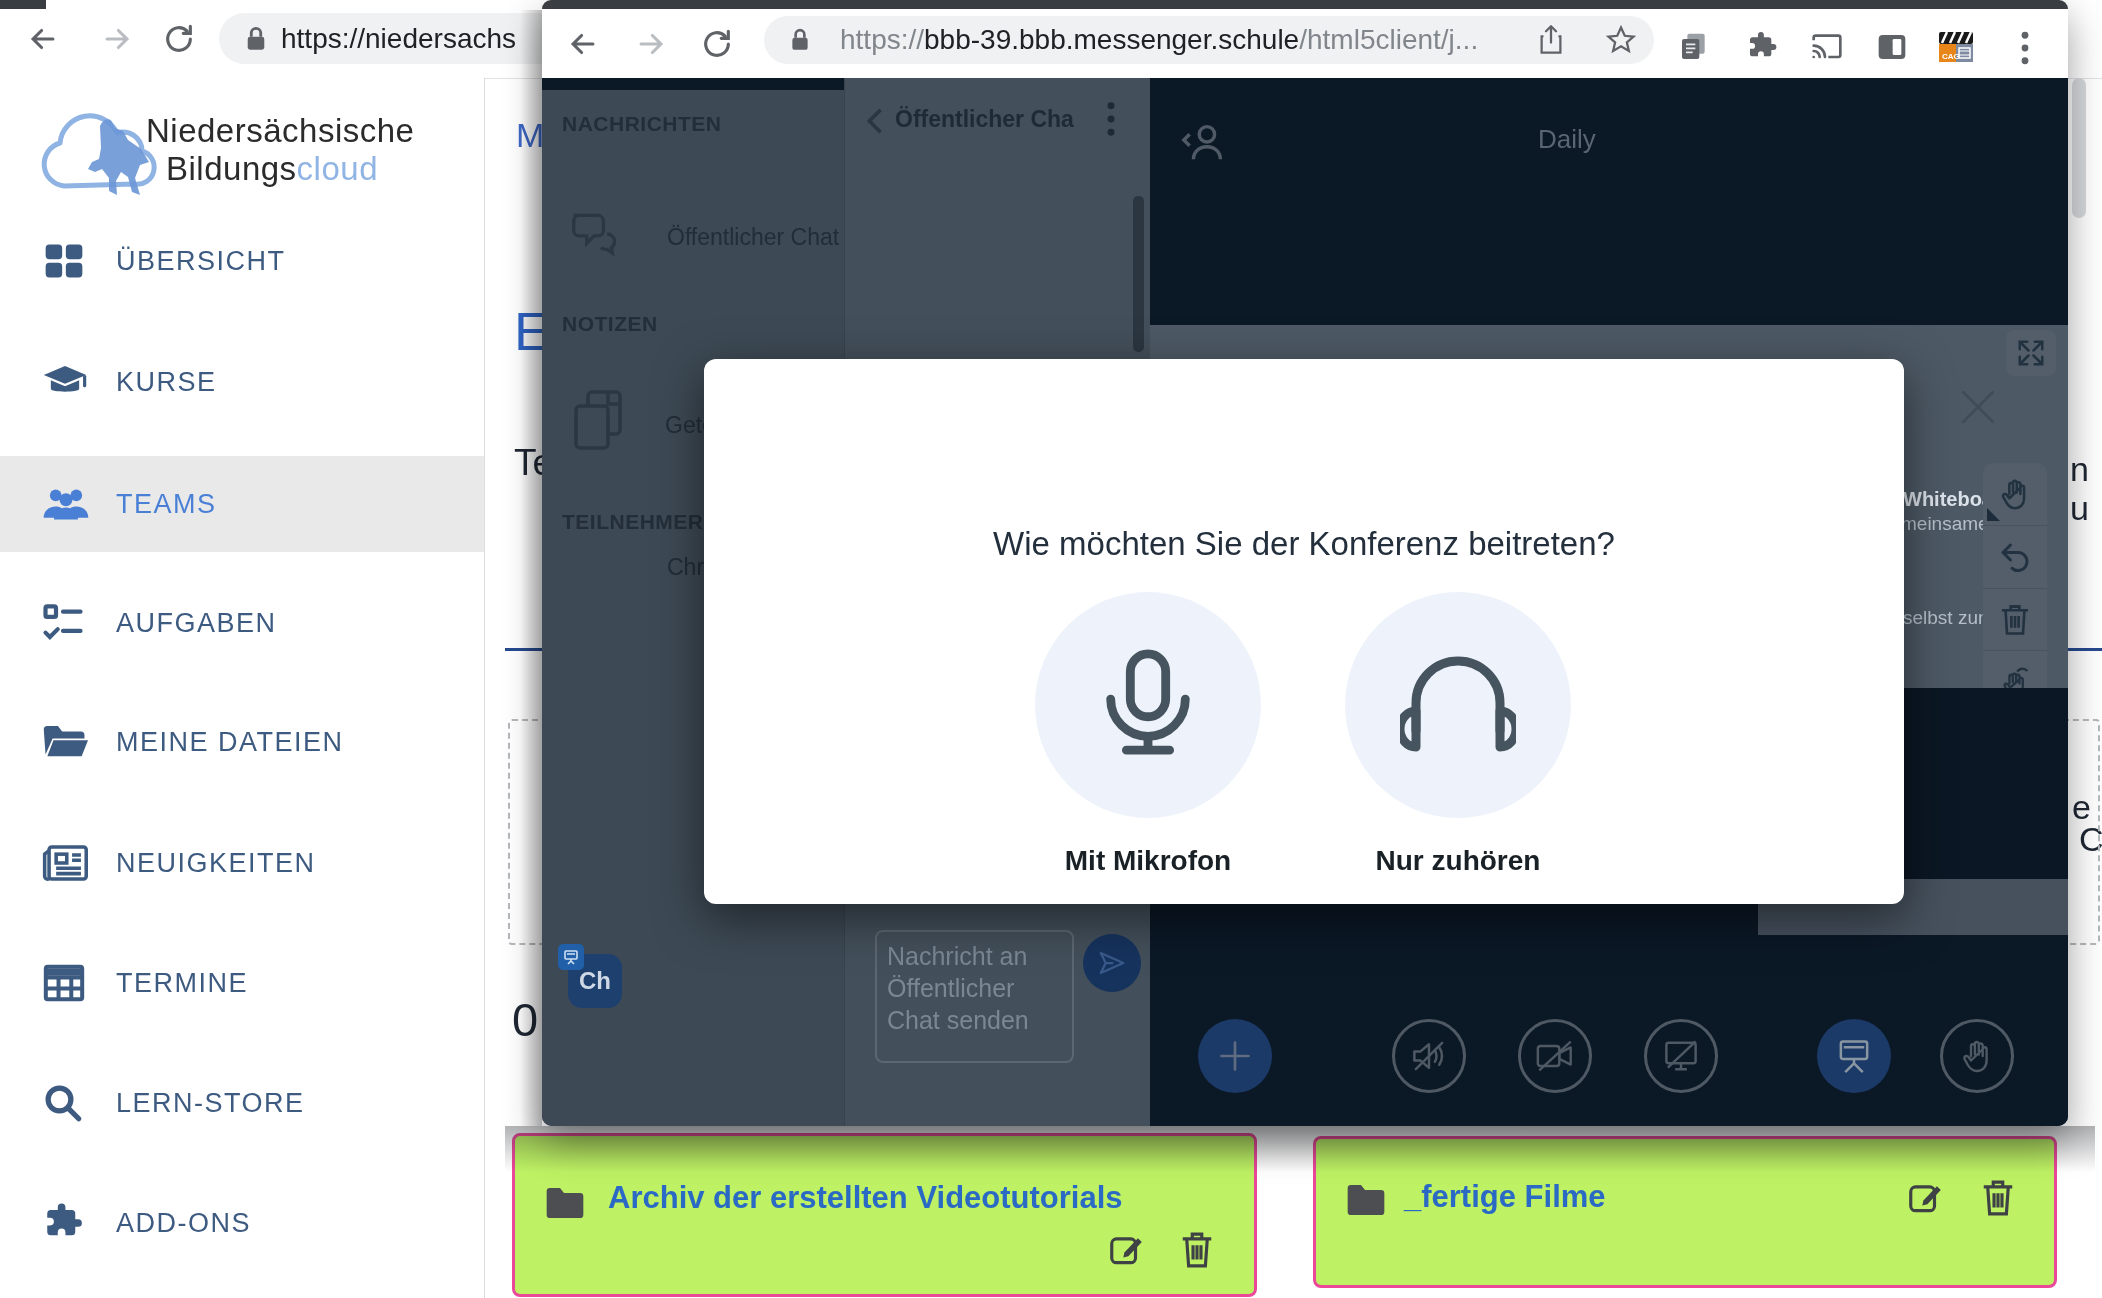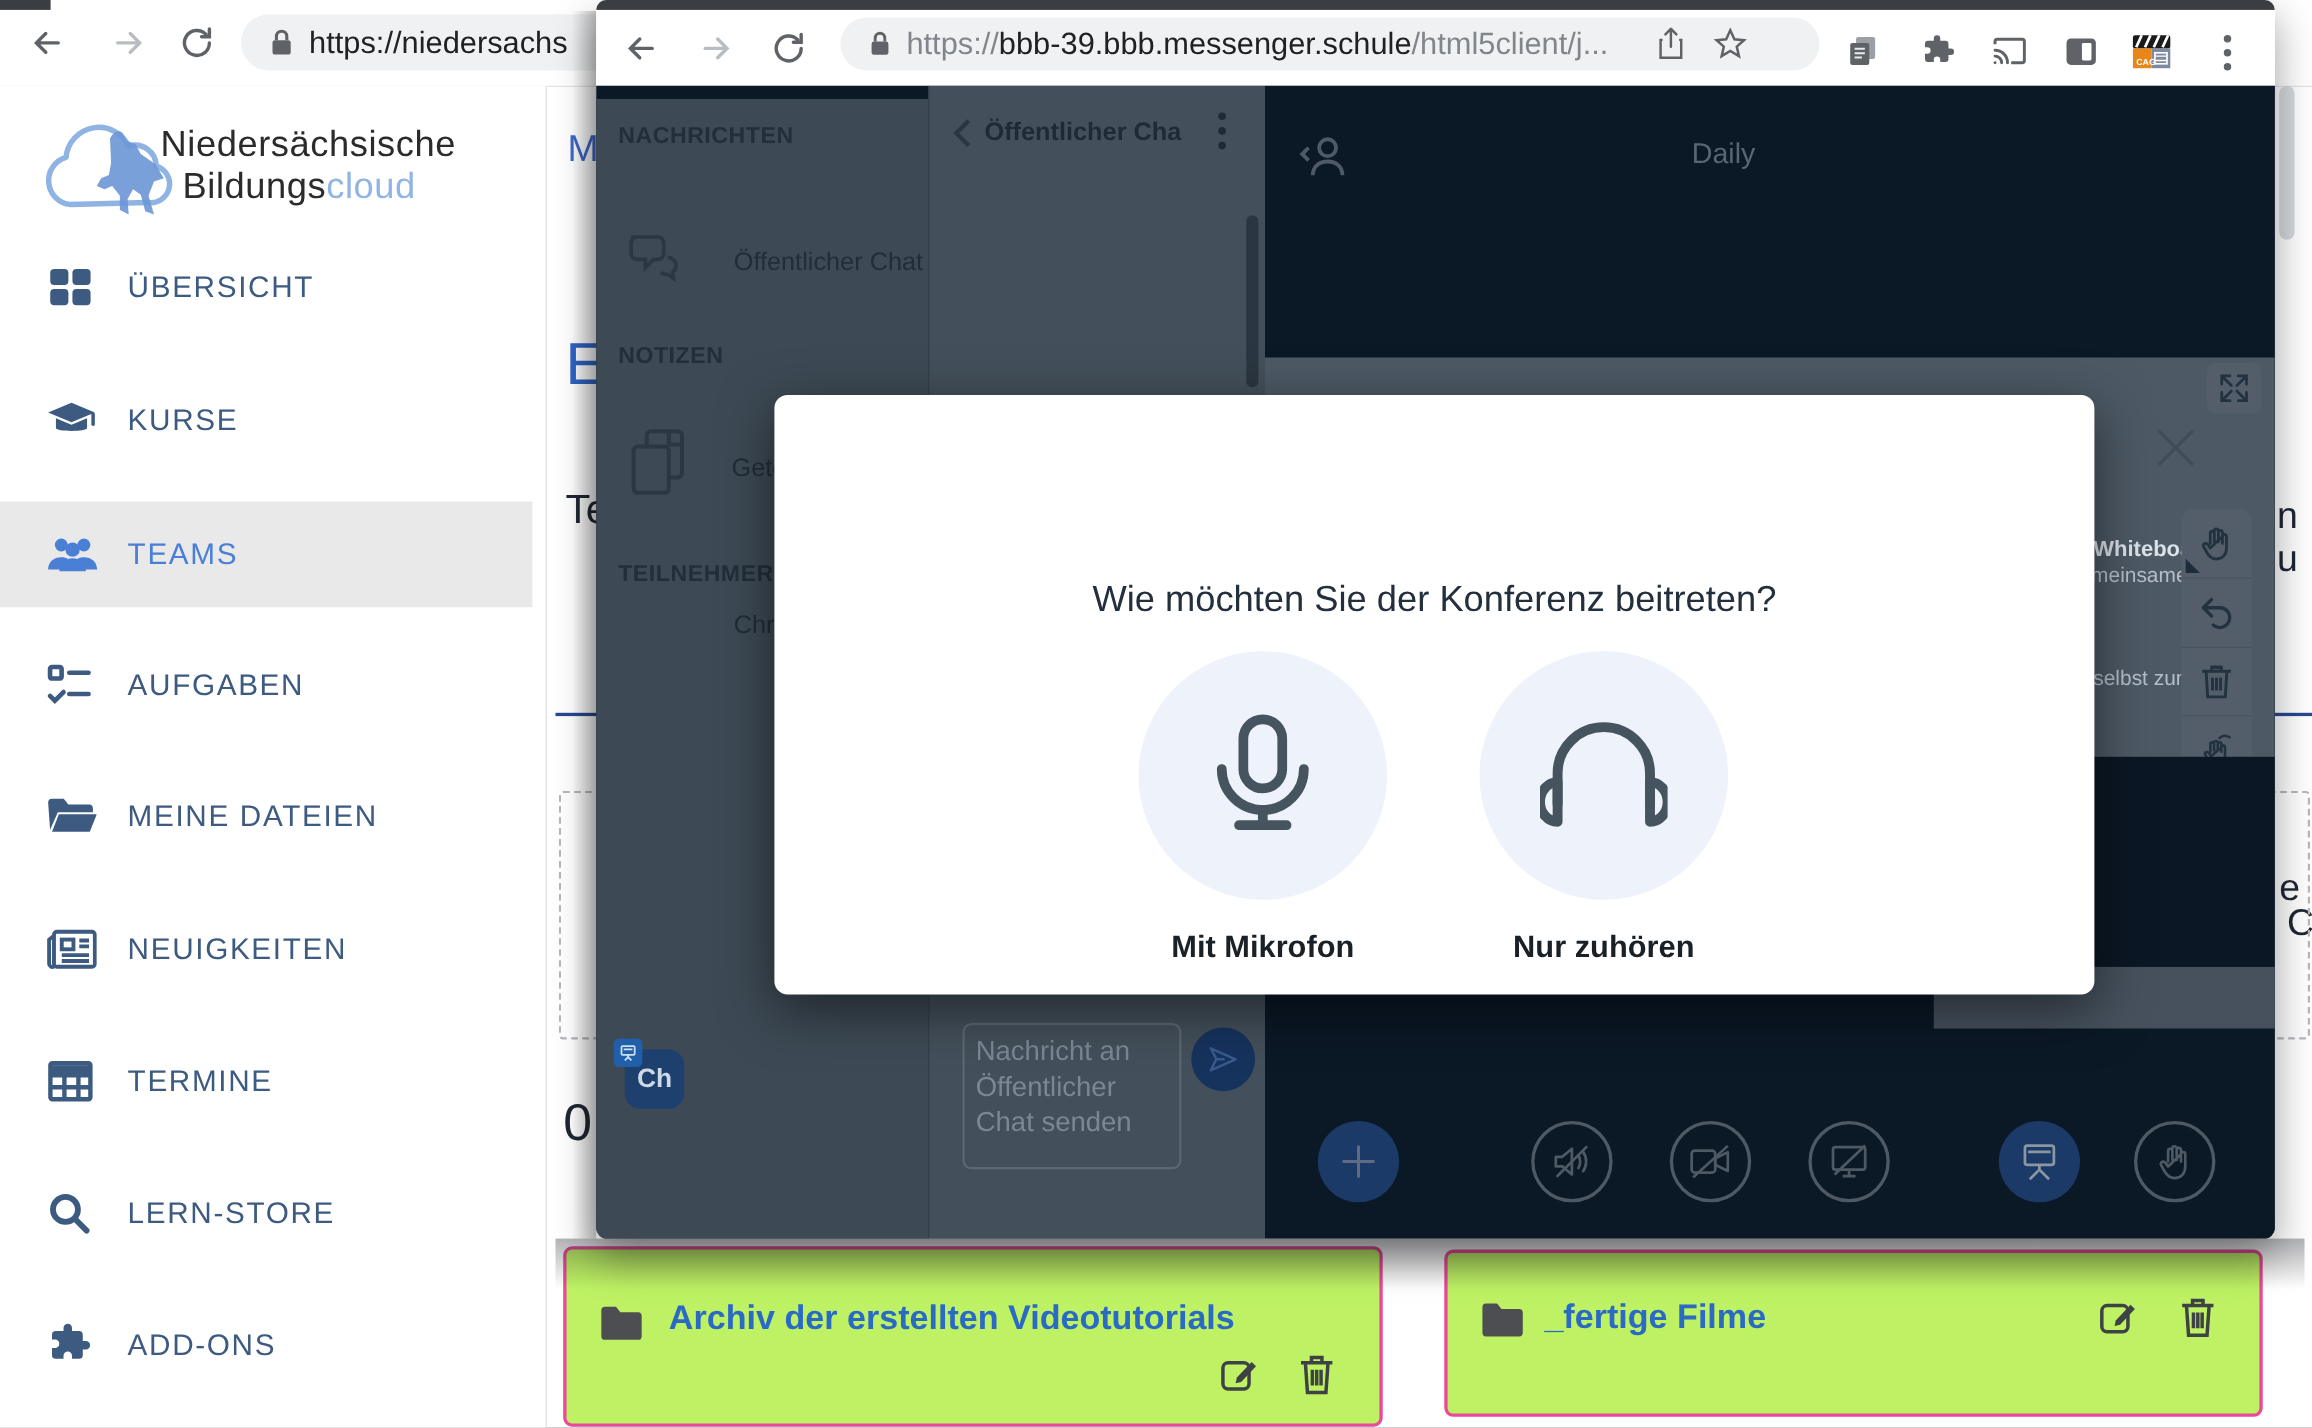--- a/index.html
+++ b/index.html
@@ -12,21 +12,21 @@
   .bg-toolbar{left:0;top:0;width:2102px;height:78px;background:#fff;border-bottom:1px solid #e0e2e6;}
   .corner-nub{left:0;top:0;width:46px;height:9px;background:#3a3d41;}
   .nav-ic{top:22px;width:34px;height:34px;color:#5f6368;}
   .nav-ic.dis{color:#b9bdc2;}
   .url-pill{background:#f0f1f2;border-radius:26px;display:flex;align-items:center;}
   .bg-pill{left:219px;top:13px;width:620px;height:51px;padding-left:26px;box-sizing:border-box;}
   .url-txt{font-size:28px;color:#202124;white-space:nowrap;}
   .url-gray{color:#80868b;}
 
   
-  .app-sidebar{left:0;top:78px;width:484px;height:1220px;background:#fff;border-right:1px solid #dcdcdc;padding-left:12px;}
+  .app-sidebar{left:0;top:78px;width:484px;height:1220px;background:#fff;border-right:1px solid #dcdcdc;}
   .side-item{position:absolute;left:0;width:484px;height:96px;display:flex;align-items:center;cursor:pointer;}
   .side-item .lbl{font-size:27px;letter-spacing:1.5px;color:#3d5a80;margin-left:22px;}
   .side-item .ic{width:52px;margin-left:42px;color:#3d5a80;}
   .side-item.active{background:#e9e9e9;}
   .side-item.active .lbl,.side-item.active .ic{color:#4a7fd6;}
   .logo-line1{font-size:33px;color:#2b2b2b;letter-spacing:.5px;}
   .logo-line2{font-size:33px;color:#2b2b2b;letter-spacing:.5px;}
   .logo-cloud-word{color:#90b4e4;}
 
   
@@ -42,21 +42,21 @@
       background:linear-gradient(rgba(25,28,34,.33),rgba(25,28,34,0));}
   .win-shadow-l{left:520px;top:10px;width:22px;height:1116px;
       background:linear-gradient(90deg,rgba(0,0,0,0),rgba(0,0,0,.22));}
   .gray-strip{left:2072px;top:78px;width:14px;height:140px;background:#d7dadd;border-radius:7px;}
 
   
   .fg-window{left:542px;top:0;width:1526px;height:1126px;border-radius:10px;
      box-shadow:0 16px 38px rgba(0,0,0,.38);}
   .fg-top{left:0;top:0;width:1526px;height:9px;background:#3a3d41;border-radius:10px 10px 0 0;}
   .fg-toolbar{left:0;top:9px;width:1526px;height:69px;background:#fff;border-bottom:1px solid #e0e2e6;}
-  .fg-pill{left:222px;top:7px;width:890px;height:48px;padding-left:26px;box-sizing:border-box;}
+  .fg-pill{left:222px;top:7px;width:890px;height:48px;padding-left:26px;box-sizing:border-box;gap:16px;}
   .ext-ic{top:22px;width:32px;height:32px;color:#5f6368;}
 
   
   .client{left:0;top:78px;width:1526px;height:1048px;background:#0b1826;overflow:hidden;border-radius:0 0 10px 10px;}
   .bbb-side{left:0;top:12px;width:302px;height:1048px;background:#3d4954;}
   .bbb-chat{left:302px;top:0;width:306px;height:1048px;background:#434f5a;border-left:1px solid #37424d;box-sizing:border-box;}
   .bbb-main{left:608px;top:0;width:918px;height:1048px;background:#0b1826;}
   .sec-h{font-size:21px;font-weight:bold;letter-spacing:.5px;color:#232e39;}
   .item-lbl{font-size:23px;color:#222d37;margin-left:17px;}
   .bbb-ic{color:#2b3742;}

